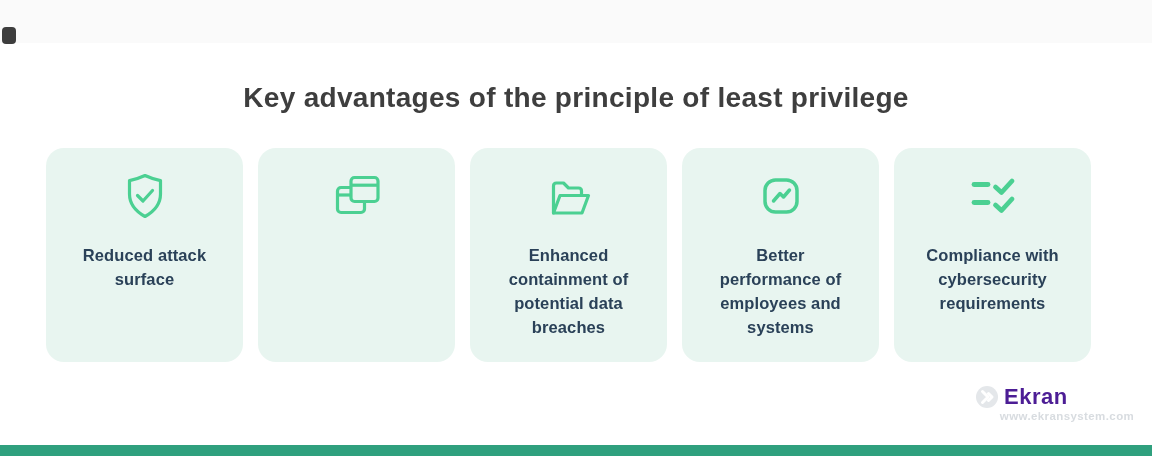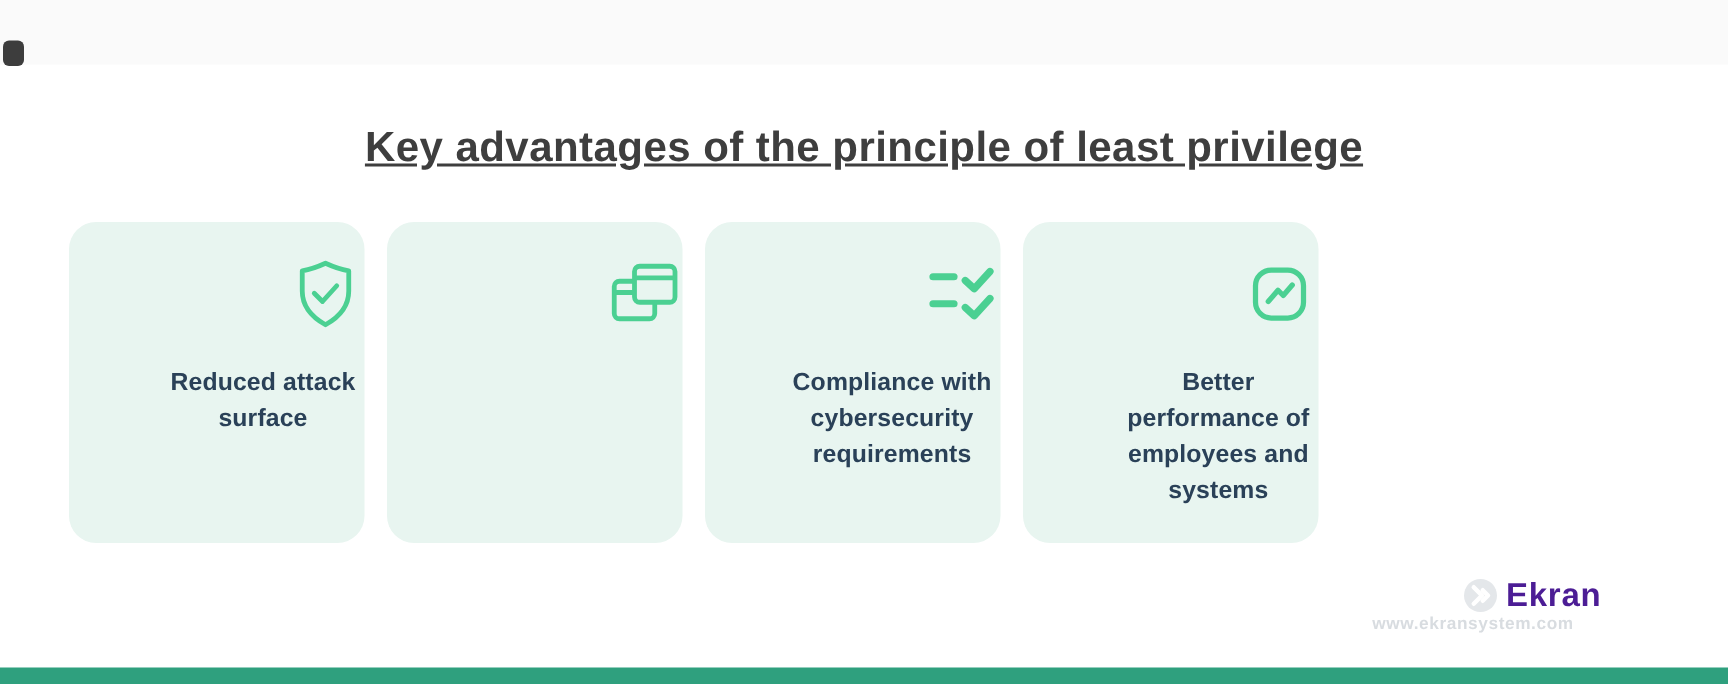--- a/index.html
+++ b/index.html
@@ -10,43 +10,43 @@
   .topband {
     position:absolute; top:0; left:0; width:1152px; height:43px;
     background:#fafafa;
   }
   .corner-chip {
     position:absolute; left:2px; top:27px; width:14px; height:17px;
     background:#3d3d3d; border-radius:4px;
   }
   .title {
     position:absolute; top:82px; left:0; width:1152px; text-align:center;
-    font-size:28px; font-weight:700; color:#3e3e3e; letter-spacing:0.3px;text-decoration:underline;
+    font-size:28px; font-weight:700; color:#3e3e3e; letter-spacing:0.3px;
   }
   .cards {
     position:absolute; left:46px; top:148px; display:flex; gap:15px;
   }
   .card {
     width:197px; height:214px; background:#e8f5f0; border-radius:18px;
-    box-sizing:border-box; display:flex; flex-direction:column; align-items:flex-end;
+    box-sizing:border-box; display:flex; flex-direction:column; align-items:center;
   }
   .icon-wrap { margin-top:22px; width:52px; height:52px; }
   .icon-wrap svg { display:block; }
   .card-label {
     margin-top:21px; padding:0 6px;
     font-size:16.5px; line-height:24px; font-weight:600; color:#2a4158;
     text-align:center; white-space:pre-line; letter-spacing:0.1px;
   }
   .wm-logo { position:absolute; left:976px; top:386px; }
   .wm-brand {
     position:absolute; left:1004px; top:386px; height:22px; line-height:22px;
     font-size:22px; font-weight:600; color:#4c1d95; letter-spacing:0.5px;
   }
   .wm-url {
-    position:absolute; left:912px; top:410px; width:140px; text-align:center;
+    position:absolute; left:997px; top:410px; width:140px; text-align:center;
     font-size:11.5px; font-weight:700; color:#d8dce0; letter-spacing:0.4px;
   }
   .footer-bar {
     position:absolute; left:0; bottom:0; width:1152px; height:11px;
     background:#2fa07e;
   }
 </style>
 </head>
 <body>
 
@@ -74,46 +74,58 @@
       <div class="icon-wrap">
         <svg width="52" height="52" viewBox="0 0 52 52" fill="none">
           <rect x="6.5" y="17.5" width="27" height="25" rx="3.5" stroke="#4bd092" stroke-width="3.2" stroke-linejoin="round"></rect>
           <path d="M6.5 25 H33.5" stroke="#4bd092" stroke-width="3.2"></path>
           <rect x="20" y="7.5" width="27" height="24" rx="3.5" fill="#e8f5f0" stroke="#4bd092" stroke-width="3.2" stroke-linejoin="round"></rect>
           <path d="M20 15.2 H47" stroke="#4bd092" stroke-width="3.2"></path>
         </svg>
       </div>
     </div>
 
+    <div class="card">
+      <div class="icon-wrap">
+        <svg width="52" height="52" viewBox="0 0 52 52" fill="none">
+          <path d="M10.5 43 V16 Q10.5 13 13.5 13 H20.5 L25.5 18 H35.5 Q38.5 18 38.5 21 V24" stroke="#4bd092" stroke-width="3.2" stroke-linecap="round" stroke-linejoin="round"></path>
+          <path d="M10.5 43 L17 25.5 H45.5 L39 43 Z" stroke="#4bd092" stroke-width="3.2" stroke-linecap="round" stroke-linejoin="round"></path>
+        </svg>
+      </div>
+      <div class="card-label">Enhanced
+containment of
+potential data
+breaches</div>
+    </div>
+
+    <div class="card">
+      <div class="icon-wrap">
+        <svg width="52" height="52" viewBox="0 0 52 52" fill="none">
+          <rect x="10" y="10" width="32" height="32" rx="10.5" stroke="#4bd092" stroke-width="3.5" stroke-linejoin="round"></rect>
+          <path d="M18.5 31 L25 23.5 L28.5 27 L34.5 20" stroke="#4bd092" stroke-width="3.5" stroke-linecap="round" stroke-linejoin="round"></path>
+        </svg>
+      </div>
+      <div class="card-label">Better
+performance of
+employees and
+systems</div>
+    </div>
 
     <div class="card">
       <div class="icon-wrap">
         <svg width="52" height="52" viewBox="0 0 52 52" fill="none">
           <path d="M7 14.5 H21" stroke="#4bd092" stroke-width="4.8" stroke-linecap="round"></path>
           <path d="M28.5 17 L34.5 22.5 L45 11" stroke="#4bd092" stroke-width="4.8" stroke-linecap="round" stroke-linejoin="round"></path>
           <path d="M7 32.5 H21" stroke="#4bd092" stroke-width="4.8" stroke-linecap="round"></path>
           <path d="M28.5 35 L34.5 40.5 L45 29" stroke="#4bd092" stroke-width="4.8" stroke-linecap="round" stroke-linejoin="round"></path>
         </svg>
       </div>
       <div class="card-label">Compliance with
 cybersecurity
 requirements</div>
-    </div>
-
-    <div class="card">
-      <div class="icon-wrap">
-        <svg width="52" height="52" viewBox="0 0 52 52" fill="none">
-          <rect x="10" y="10" width="32" height="32" rx="10.5" stroke="#4bd092" stroke-width="3.5" stroke-linejoin="round"></rect>
-          <path d="M18.5 31 L25 23.5 L28.5 27 L34.5 20" stroke="#4bd092" stroke-width="3.5" stroke-linecap="round" stroke-linejoin="round"></path>
-        </svg>
-      </div>
-      <div class="card-label">Better
-performance of
-employees and
-systems</div>
     </div>
 
   </div>
 
   <div class="wm-logo">
     <svg width="22" height="22" viewBox="0 0 22 22" fill="none">
       <circle cx="11" cy="11" r="11" fill="#e4e7ea"></circle>
       <path d="M6.5 5.5 L12 11 L6.5 16.5" stroke="#ffffff" stroke-width="3" stroke-linecap="round" stroke-linejoin="round"></path>
       <path d="M12.5 7.5 L16 11 L12.5 14.5" stroke="#ffffff" stroke-width="3" stroke-linecap="round" stroke-linejoin="round"></path>
     </svg>

